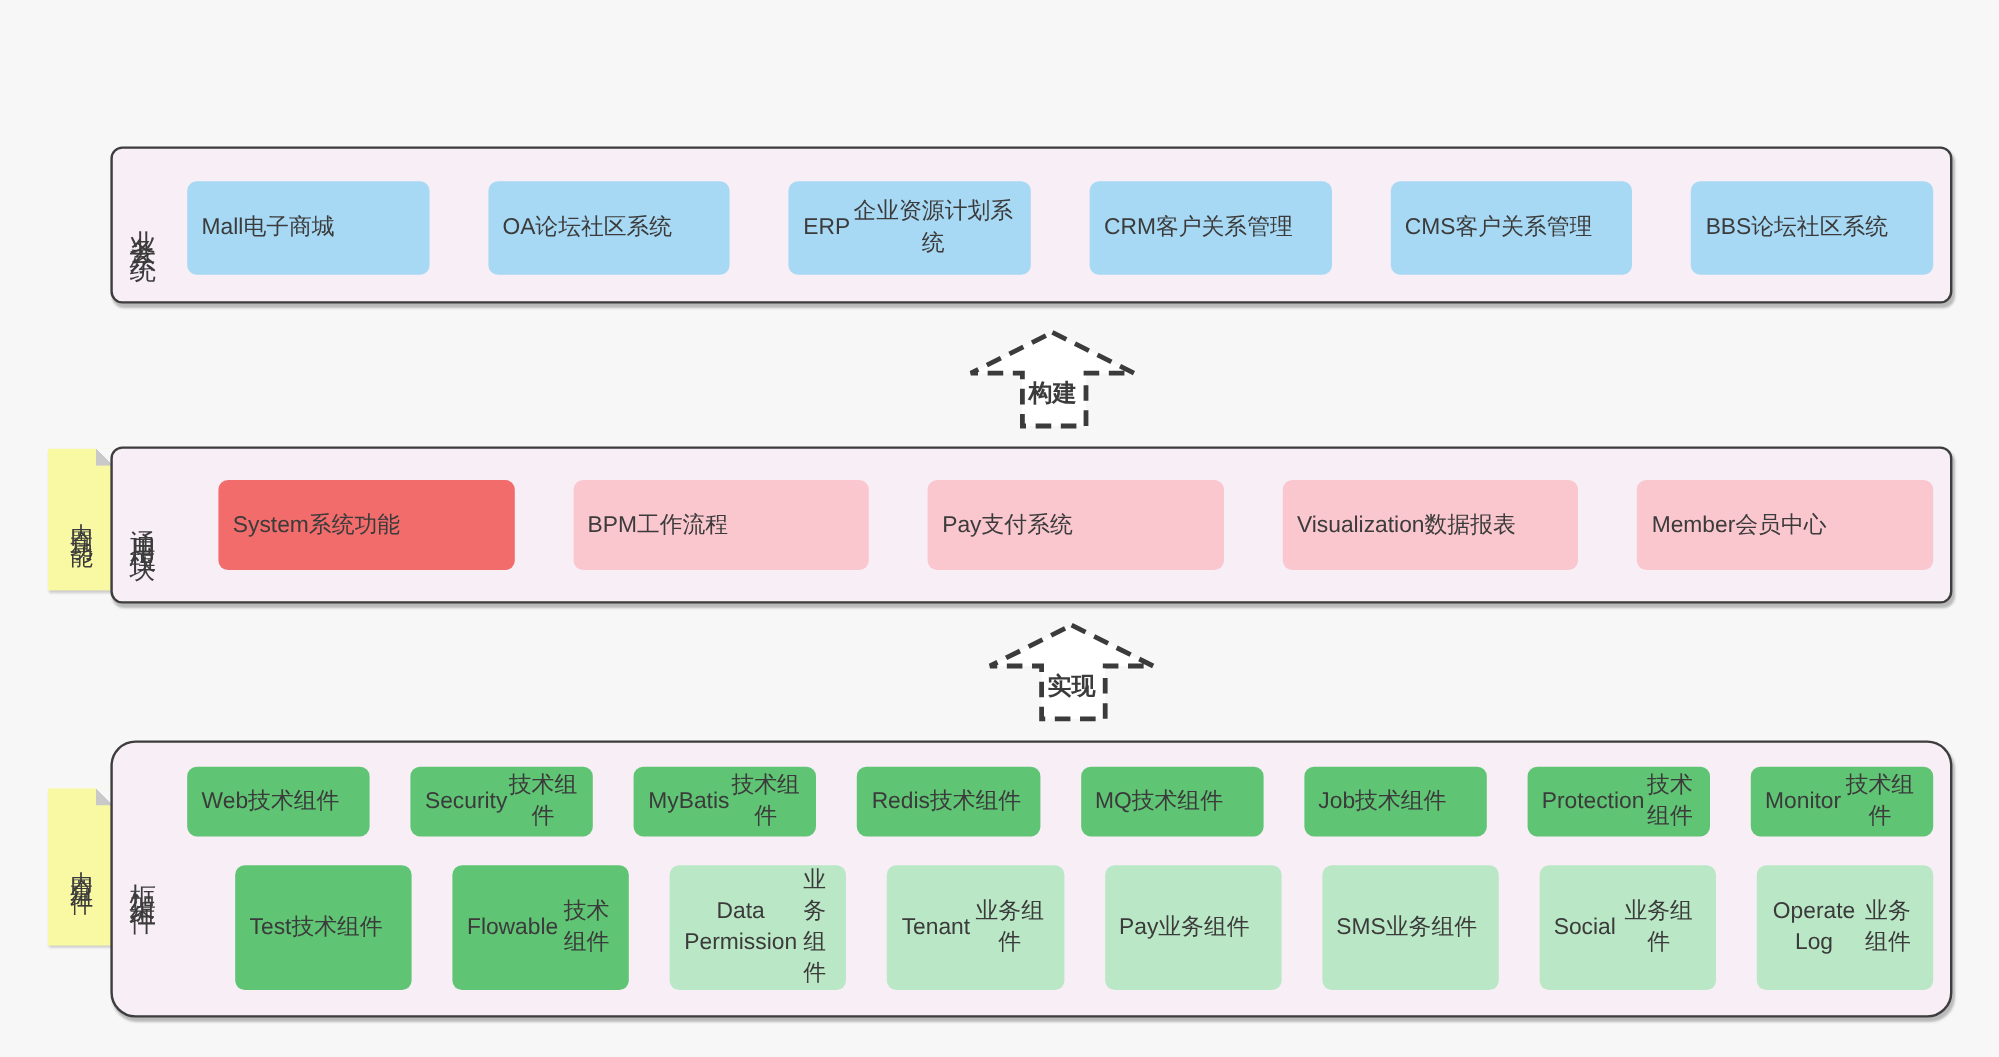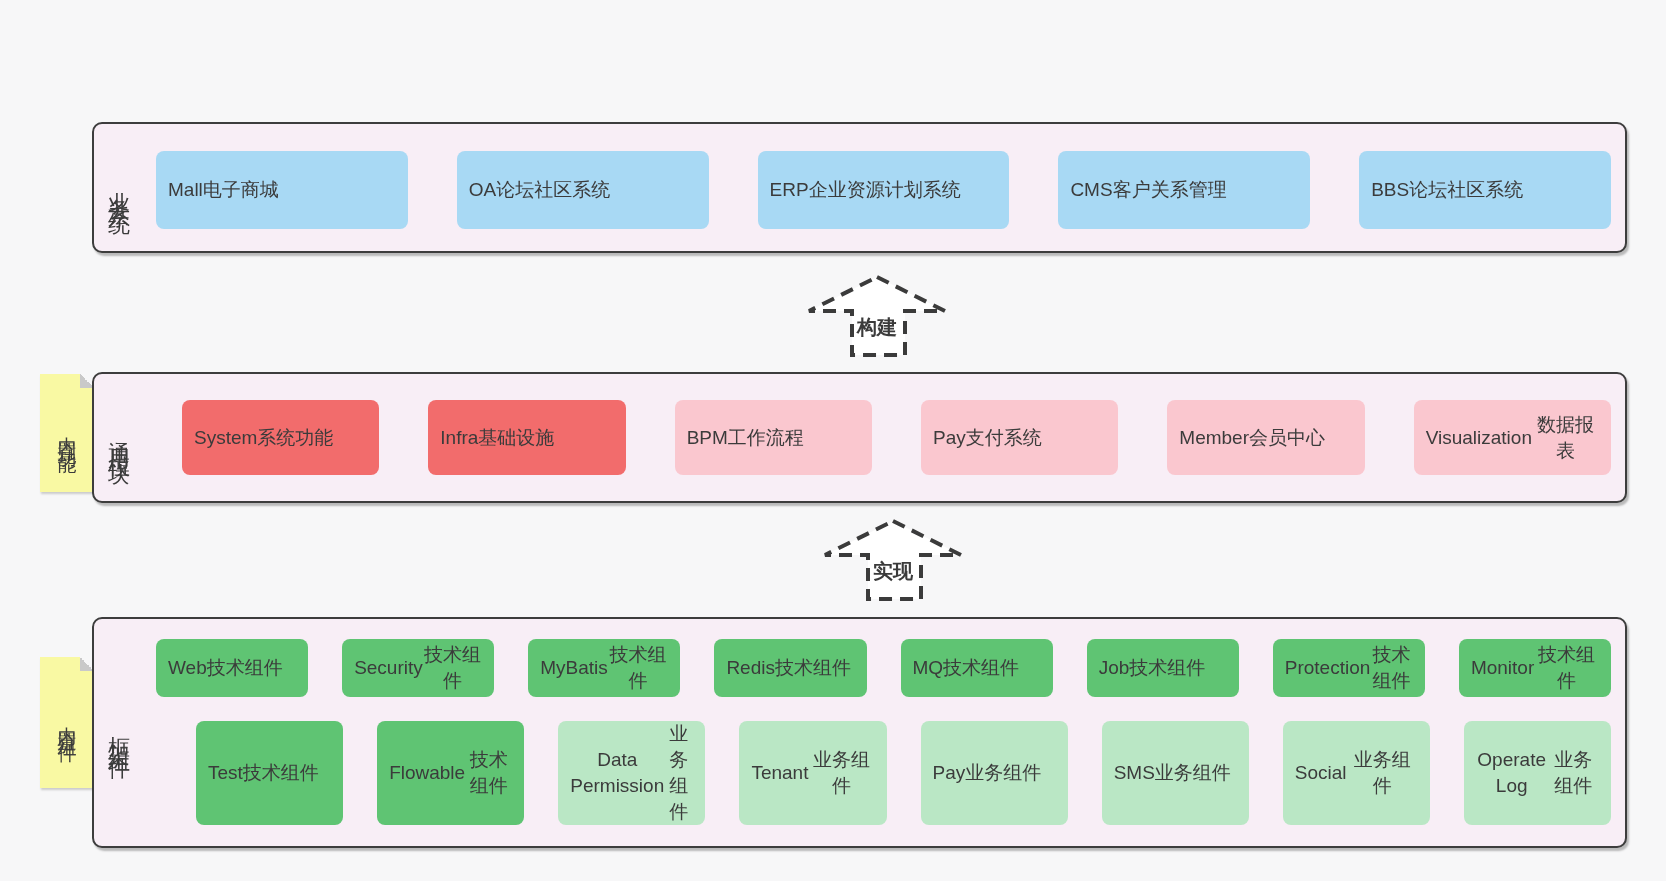--- a/index.html
+++ b/index.html
@@ -13,21 +13,21 @@
   
   .panel{
     position:absolute;left:92px;width:1535px;z-index:1;
     background:var(--panel-bg,#f8eef6);
     border:2px solid var(--panel-border,#3d3d3d);
     border-radius:10px;
     box-shadow:2px 3px 2px rgba(0,0,0,0.25);
   }
   #panel-business{top:122px;height:131px;}
   #panel-common{top:372px;height:131px;}
-  #panel-framework{top:617px;height:231px;}
+  #panel-framework{top:617px;height:231px;border-radius:21px;}
   .side-label{
     position:absolute;left:12px;top:50%;transform:translateY(-50%);
     writing-mode:vertical-rl;text-orientation:upright;
     font-size:22px;letter-spacing:7px;line-height:26px;white-space:nowrap;
   }
   
   .rows{position:absolute;left:62px;right:14px;top:27px;bottom:22px;
         display:flex;flex-direction:column;justify-content:space-between;}
   #panel-common .rows{top:26px;bottom:26px;padding-left:26px;}
   #panel-framework .rows{top:20px;bottom:21px;}
@@ -95,20 +95,24 @@
   </div>
           <div class="box c-blue">
     <span class="box-name">OA</span>
     <span class="box-desc">论坛社区系统</span>
   </div>
           <div class="box c-blue">
     <span class="box-name">ERP</span>
     <span class="box-desc">企业资源计划系统</span>
   </div>
           <div class="box c-blue">
+    <span class="box-name">CRM</span>
+    <span class="box-desc">客户关系管理</span>
+  </div>
+          <div class="box c-blue">
     <span class="box-name">CMS</span>
     <span class="box-desc">客户关系管理</span>
   </div>
           <div class="box c-blue">
     <span class="box-name">BBS</span>
     <span class="box-desc">论坛社区系统</span>
   </div>
         </div>
     </div>
   </div>
@@ -121,39 +125,35 @@
   </div>
 
   <div class="panel" id="panel-common">
     <span class="side-label">通用模块</span>
     <div class="rows">
       <div class="row">
           <div class="box c-red">
     <span class="box-name">System</span>
     <span class="box-desc">系统功能</span>
   </div>
-          <div class="box c-red">
-    <span class="box-name">Infra</span>
-    <span class="box-desc">基础设施</span>
-  </div>
           <div class="box c-pink">
     <span class="box-name">BPM</span>
     <span class="box-desc">工作流程</span>
   </div>
           <div class="box c-pink">
     <span class="box-name">Pay</span>
     <span class="box-desc">支付系统</span>
   </div>
           <div class="box c-pink">
+    <span class="box-name">Visualization</span>
+    <span class="box-desc">数据报表</span>
+  </div>
+          <div class="box c-pink">
     <span class="box-name">Member</span>
     <span class="box-desc">会员中心</span>
-  </div>
-          <div class="box c-pink">
-    <span class="box-name">Visualization</span>
-    <span class="box-desc">数据报表</span>
   </div>
         </div>
     </div>
   </div>
 
   <div class="arrow" id="arrow-implement">
     <svg viewBox="0 0 142 84">
       <path d="M71 3 L139 37 L99 37 L99 81 L46 81 L46 37 L3 37 Z" fill="#ffffff" stroke="#3b3b3b" stroke-width="4" stroke-dasharray="13 8"></path>
     </svg>
     <span class="arrow-label">实现</span>

